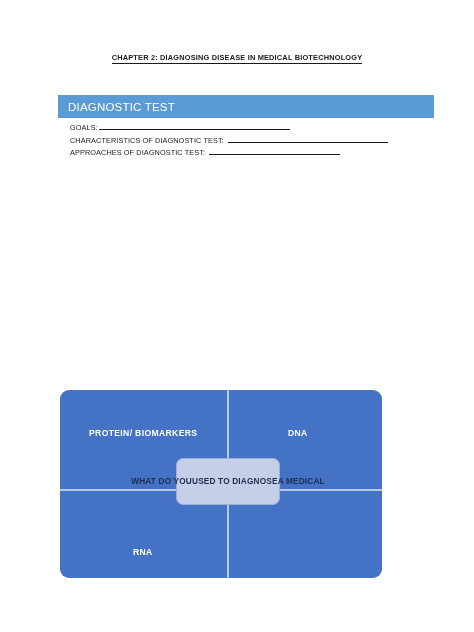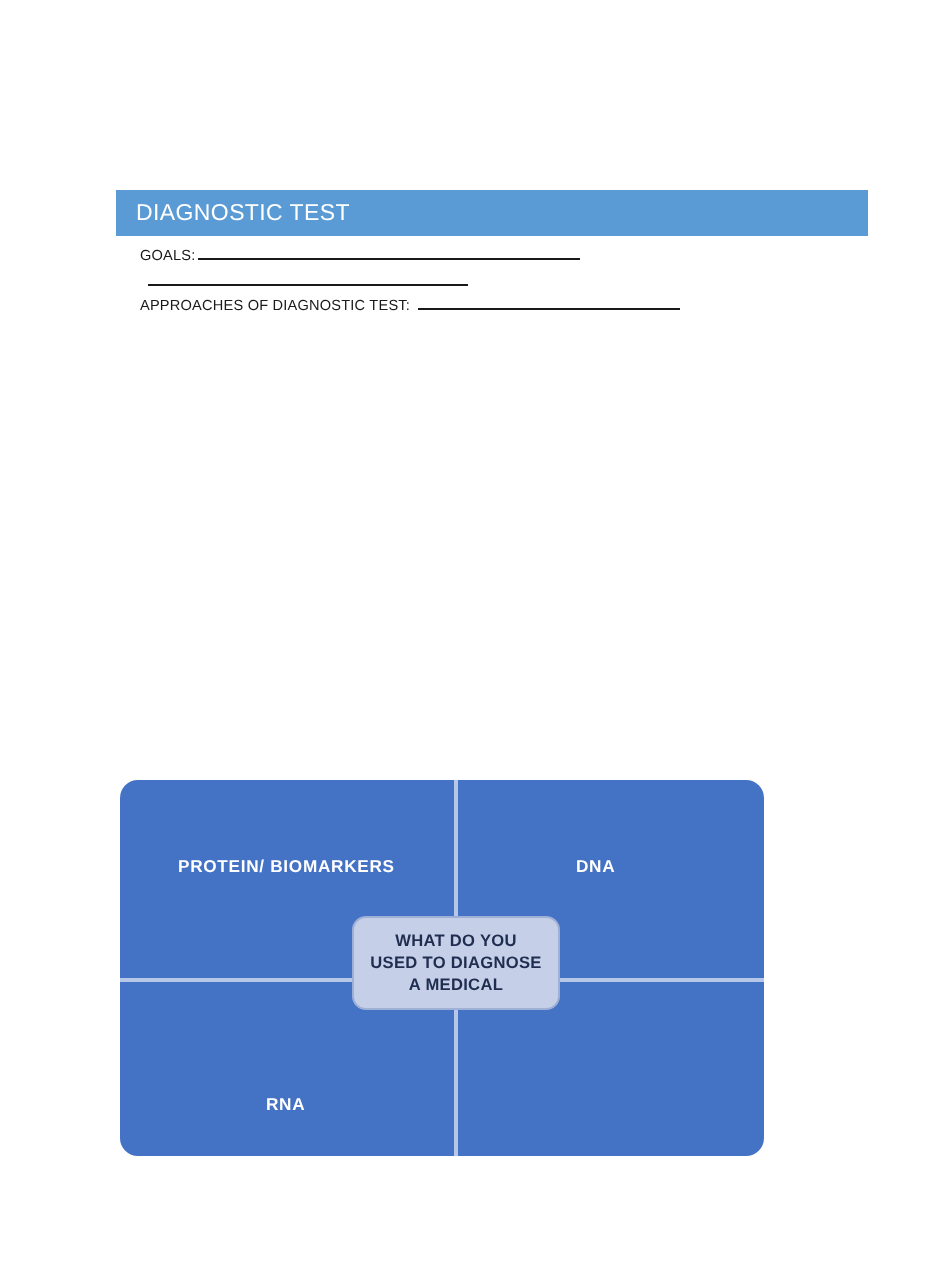--- a/index.html
+++ b/index.html
@@ -138,52 +138,55 @@
     position: absolute;
     left: 116px;
     top: 68px;
     width: 104px;
     height: 47px;
     background: #c6cfe8;
     border: 1px solid #9fb0d6;
     border-radius: 7px;
     box-sizing: border-box;
     display: flex;
-    flex-direction: column;
+    flex-direction: row;
     align-items: center;
     justify-content: center;
   }
   .center-line {
     color: #1f2d50;
     font-size: 8.3px;
     font-weight: bold;
     line-height: 11px;
     letter-spacing: 0.15px;
     white-space: nowrap;
     text-align: center;
   }
 </style>
 </head>
 <body>
 
 <div class="page">
 
+  <div class="chapter-title">
+    <span class="underlined">CHAPTER 2: DIAGNOSING DISEASE IN MEDICAL BIOTECHNOLOGY</span>
+  </div>
 
   <div class="section-bar">
     <span class="section-bar-label">DIAGNOSTIC TEST</span>
   </div>
 
   <div class="fill-list">
 
     <div class="fill-row">
       <span class="fill-label">GOALS:</span><span class="fill-blank blank-goals"></span>
     </div>
 
     <div class="fill-row">
-      <span class="fill-blank blank-chars"></span>
+      <span class="fill-label">CHARACTERISTICS OF DIAGNOSTIC TEST:</span><span class="fill-blank blank-chars"></span>
     </div>
 
     <div class="fill-row">
       <span class="fill-label">APPROACHES OF DIAGNOSTIC TEST:</span><span class="fill-blank blank-approach"></span>
     </div>
 
   </div>
 
   <div class="quadrant-diagram">
 

